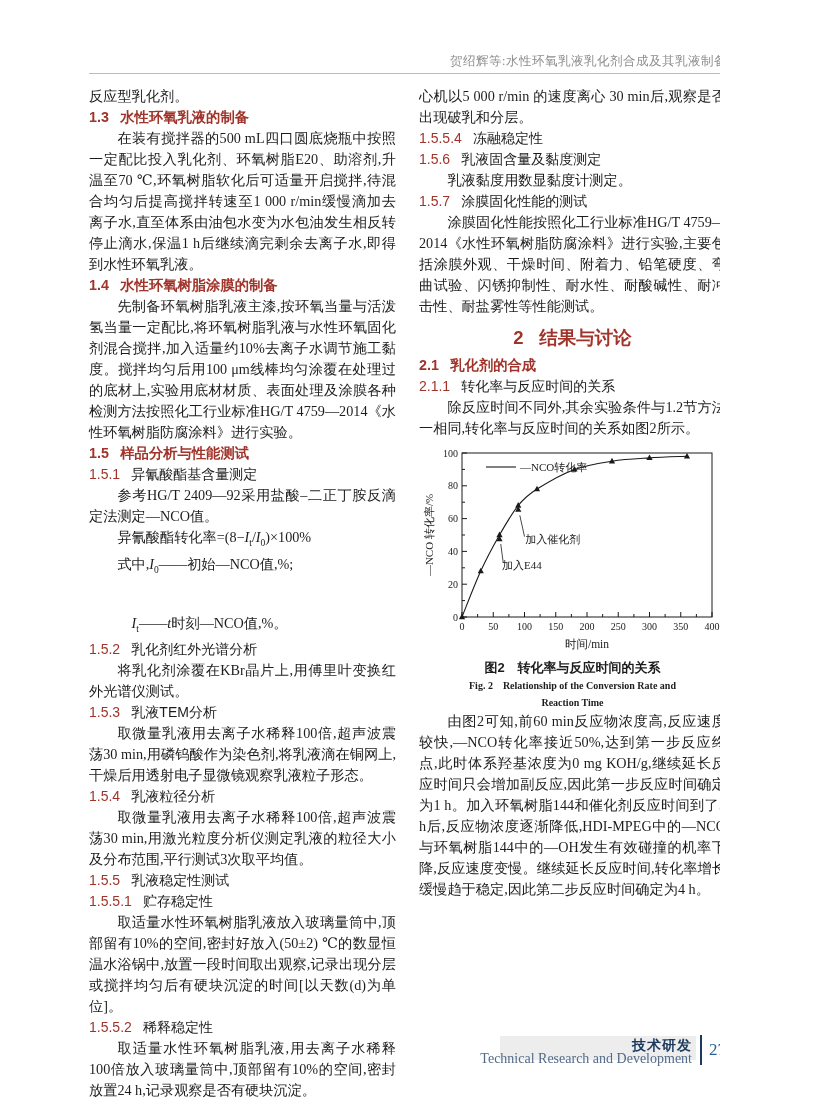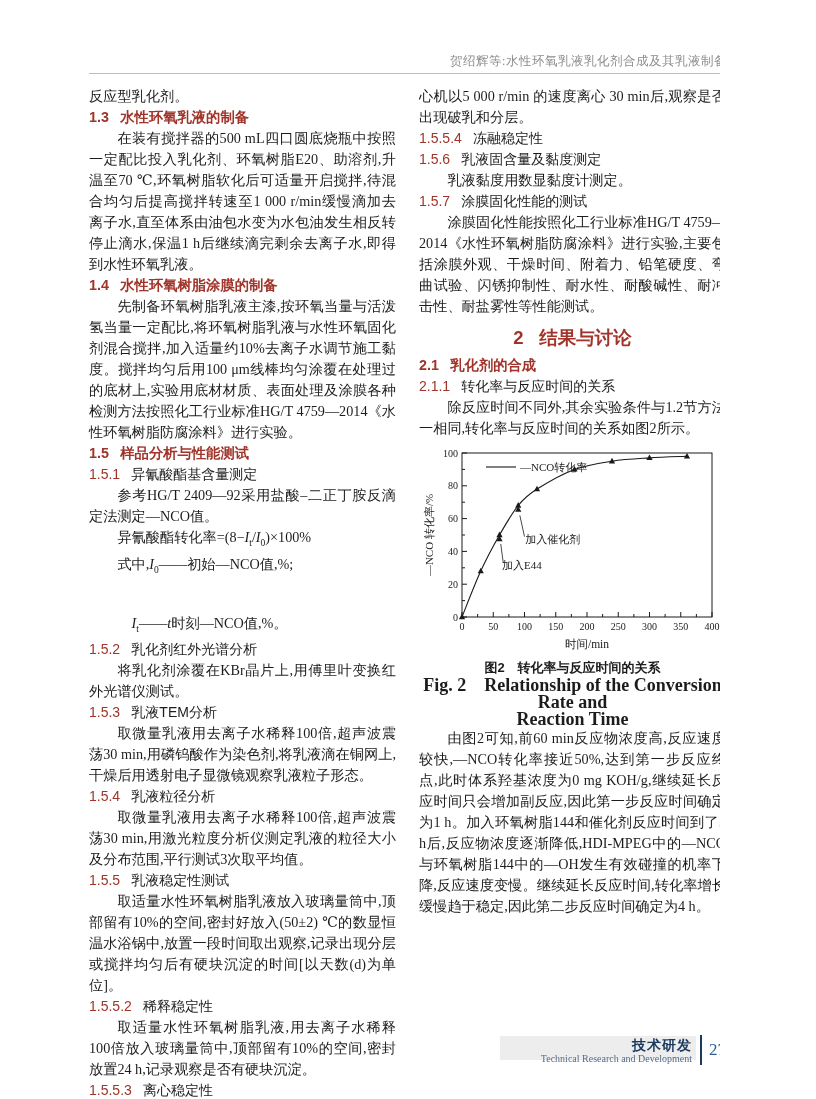--- a/index.html
+++ b/index.html
@@ -53,37 +53,37 @@
   .h4 .num{color:var(--red);margin-right:.8em;}
   
   figure{margin:4px 0 0 0;width:307px;}
   figure svg{display:block;margin:0 auto;}
   .cap-zh{
     font-family:"Liberation Sans","DejaVu Sans",sans-serif;font-weight:bold;
     font-size:13px;line-height:19px;text-align:center;margin-top:3px;
   }
   .cap-en{
     font-family:"Liberation Serif","DejaVu Serif",serif;font-weight:bold;
-    font-size:18px;line-height:17px;text-align:center;
+    font-size:10px;line-height:17px;text-align:center;
   }
   .p-after-fig{margin-top:0;}
   
   .footer-band{position:absolute;left:500px;top:1036px;width:196px;height:24px;background:#ededed;}
   .footer{
     position:absolute;left:419px;top:1030px;width:307px;height:40px;
     display:flex;align-items:center;justify-content:flex-end;
   }
   .f-sec{text-align:right;position:relative;}
   .f-sec-zh{
     font-family:"Liberation Sans","DejaVu Sans",sans-serif;font-weight:bold;
     font-size:14px;color:var(--navy);letter-spacing:1px;line-height:16px;
   }
   .f-sec-en{
     font-family:"Liberation Serif","DejaVu Serif",serif;
-    font-size:10px;color:#526b8a;line-height:11px;
+    font-size:14px;color:#526b8a;line-height:11px;
   }
   .f-divider{width:2px;height:30px;background:var(--navy);margin:0 7px 0 8px;}
   .f-num{font-family:"Liberation Serif","DejaVu Serif",serif;font-size:17px;color:var(--pagenum);}
 </style>
 </head>
 <body>
 
 <div class="page">
 
   <div class="running-head">贺绍辉等:水性环氧乳液乳化剂合成及其乳液制备</div>
@@ -101,20 +101,21 @@
     <p class="formula"><span>异氰酸酯转化率=(8−</span><i class="var">I</i><sub>t</sub><span>/</span><i class="var">I</i><sub>0</sub><span>)×100%</span></p>
     <p class="where1"><span>式中,</span><i class="var">I</i><sub>0</sub><span>——初始—NCO值,%;</span></p>
     <p class="where2"><i class="var">I</i><sub>t</sub><span>——</span><i class="var">t</i><span>时刻—NCO值,%。</span></p>
     <div class="h4"><span class="num">1.5.2</span><span>乳化剂红外光谱分析</span></div>
     <p>将乳化剂涂覆在KBr晶片上,用傅里叶变换红外光谱仪测试。</p>
     <div class="h4"><span class="num">1.5.3</span><span>乳液TEM分析</span></div>
     <p>取微量乳液用去离子水稀释100倍,超声波震荡30 min,用磷钨酸作为染色剂,将乳液滴在铜网上,干燥后用透射电子显微镜观察乳液粒子形态。</p>
     <div class="h4"><span class="num">1.5.4</span><span>乳液粒径分析</span></div>
     <p>取微量乳液用去离子水稀释100倍,超声波震荡30 min,用激光粒度分析仪测定乳液的粒径大小及分布范围,平行测试3次取平均值。</p>
     <div class="h4"><span class="num">1.5.5</span><span>乳液稳定性测试</span></div>
+    <div class="h4"><span class="num">1.5.5.1</span><span>贮存稳定性</span></div>
     <p>取适量水性环氧树脂乳液放入玻璃量筒中,顶部留有10%的空间,密封好放入(50±2) ℃的数显恒温水浴锅中,放置一段时间取出观察,记录出现分层或搅拌均匀后有硬块沉淀的时间[以天数(d)为单位]。</p>
     <div class="h4"><span class="num">1.5.5.2</span><span>稀释稳定性</span></div>
     <p>取适量水性环氧树脂乳液,用去离子水稀释100倍放入玻璃量筒中,顶部留有10%的空间,密封放置24 h,记录观察是否有硬块沉淀。</p>
     <div class="h4"><span class="num">1.5.5.3</span><span>离心稳定性</span></div>
     <p>取适量的水性环氧树脂乳液于离心管中,放入离</p>
   </div>
 
   <div class="col col-right">
     <p class="noindent">心机以5 000 r/min 的速度离心 30 min后,观察是否出现破乳和分层。</p>
     <div class="h4"><span class="num">1.5.5.4</span><span>冻融稳定性</span></div>

